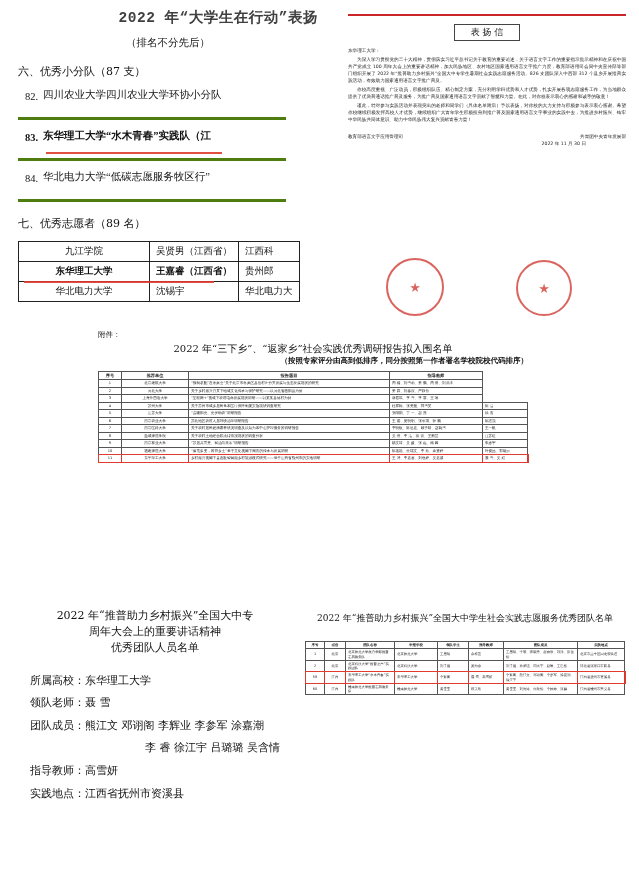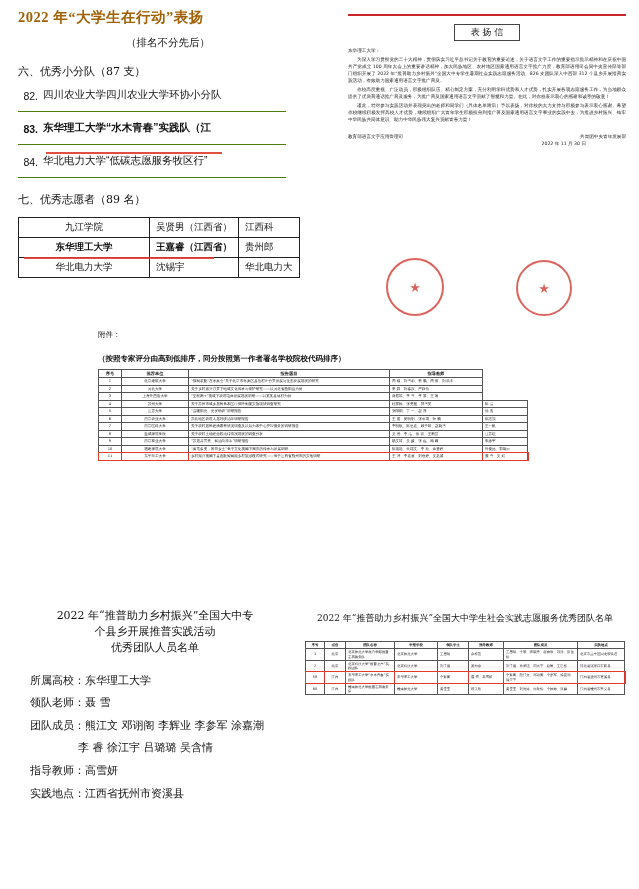--- a/index.html
+++ b/index.html
@@ -13,37 +13,37 @@
   }
   .page{position:absolute;left:0;top:0;width:639px;height:889px;}
 
   
   .blk{position:absolute;}
   .ctr{text-align:center;}
 
   
   #doc-left-top{left:18px;top:8px;width:300px;}
   #doc-left-top .title{
-    font-family:Liberation Serif, serif;
-    font-size:14.5px;text-align:left;font-weight:600;letter-spacing:.5px;
-    color:#a16207;
+    font-family:Liberation Mono, monospace;
+    font-size:14.5px;text-align:right;font-weight:600;letter-spacing:.5px;
+    color:#404040;
   }
   #doc-left-top .subtitle{
     font-family:"DejaVu Serif","Liberation Serif",serif;
     font-size:10.5px;text-align:center;margin-top:9px;color:#111;
   }
   .sec-head{
     font-family:"DejaVu Serif","Liberation Serif",serif;
     font-size:11px;margin-top:14px;color:#111;
   }
   .list-row{
     display:flex;align-items:flex-end;gap:5px;
-    font-family:Liberation Sans, sans-serif;
+    font-family:Liberation Serif, serif;
     font-size:10.5px;margin-top:9px;color:#111;
-    border-bottom:1px solid #4d7c0f;padding-bottom:9px;width:268px;
+    border-bottom:3px solid #4d7c0f;padding-bottom:15px;width:268px;
   }
   .list-row .num{width:20px;text-align:right;border:none;}
   .list-row .txt{flex:1;}
   .hl-red{position:absolute;height:2px;background:#e03b2f;opacity:.9;}
   .bold-entry{font-weight:700;}
 
   
   .vtab{
     margin-top:10px;border-collapse:collapse;
     font-family:"DejaVu Serif","Liberation Serif",serif;
@@ -82,21 +82,21 @@
   }
 
   
   #doc-mid{left:98px;top:330px;width:430px;}
   #doc-mid .attach{font-size:7.5px;font-family:"DejaVu Serif","Liberation Serif",serif;}
   #doc-mid .mid-title{
     text-align:center;font-family:"DejaVu Serif","Liberation Serif",serif;
     font-size:10px;margin-top:2px;color:#111;
   }
   #doc-mid .mid-sub{
-    text-align:left;font-size:7.5px;font-weight:700;margin:14px 0 5px;color:#111;
+    text-align:right;font-size:7.5px;font-weight:700;margin:0 0 5px;color:#111;
   }
   table.grid{border-collapse:collapse;width:100%;}
   table.grid th,table.grid td{
     border:.8px solid #555;padding:1px 2px;font-size:3.6px;line-height:1.25;
     vertical-align:middle;color:#222;
   }
   table.grid th{font-size:4.2px;font-weight:700;text-align:center;background:#fff;}
   table.grid td.c{text-align:center;}
   .rowhl td{border-color:#d8352c !important;}
   .rowhl{outline:1.2px solid #e03b2f;}
@@ -191,20 +191,21 @@
     <div class="seal" style="left:38px;top:248px;width:54px;height:54px;">
       <span class="star">★</span>
     </div>
     <div class="seal" style="left:168px;top:250px;width:52px;height:52px;">
       <span class="star">★</span>
     </div>
   </div>
 
   <div class="blk" id="doc-mid">
     <div class="attach">附件：</div>
+    <div class="mid-title">2022 年“三下乡”、“返家乡”社会实践优秀调研报告拟入围名单</div>
     <div class="mid-sub">（按照专家评分由高到低排序，同分按照第一作者署名学校院校代码排序）</div>
 
     <table class="grid">
       <thead>
         <tr>
           <th style="width:18px;">序号</th>
           <th style="width:62px;">推荐单位</th>
           <th>报告题目</th>
           <th style="width:88px;">指导教师</th>
         </tr>
@@ -284,28 +285,28 @@
             <td>王 冲、李嘉睿、刘锐婷、吴嘉诚</td>
             <td>聂 雪、吴 娟</td>
           </tr>
         </tbody>
     </table>
   </div>
 
   <div class="blk" id="doc-bl">
     <div class="t1">
       <div>2022 年“推普助力乡村振兴”全国大中专</div>
-      <div>个县乡开展推普实践活动</div>
+      <div>周年大会上的重要讲话精神</div>
       <div>优秀团队人员名单</div>
     </div>
     <div class="info" id="bl-info">
         <div><span>所属高校：</span><span>东华理工大学</span></div>
         <div><span>领队老师：</span><span>聂 雪</span></div>
         <div><span>团队成员：</span><span>熊江文  邓诩阁  李辉业  李参军  涂嘉潮</span></div>
-        <div style="padding-left: 48px;"><span></span><span>李 睿   徐江宇  吕璐璐  吴含情</span></div>
+        <div style="padding-left: 48px; text-align: right;"><span></span><span>李 睿   徐江宇  吕璐璐  吴含情</span></div>
         <div><span>指导教师：</span><span>高雪妍</span></div>
         <div><span>实践地点：</span><span>江西省抚州市资溪县</span></div>
       </div>
   </div>
 
   <div class="blk" id="doc-br">
     <div class="t1">2022 年“推普助力乡村振兴”全国大中学生社会实践志愿服务优秀团队名单</div>
     <table class="grid" style="margin-top:16px;">
       <thead>
         <tr>

